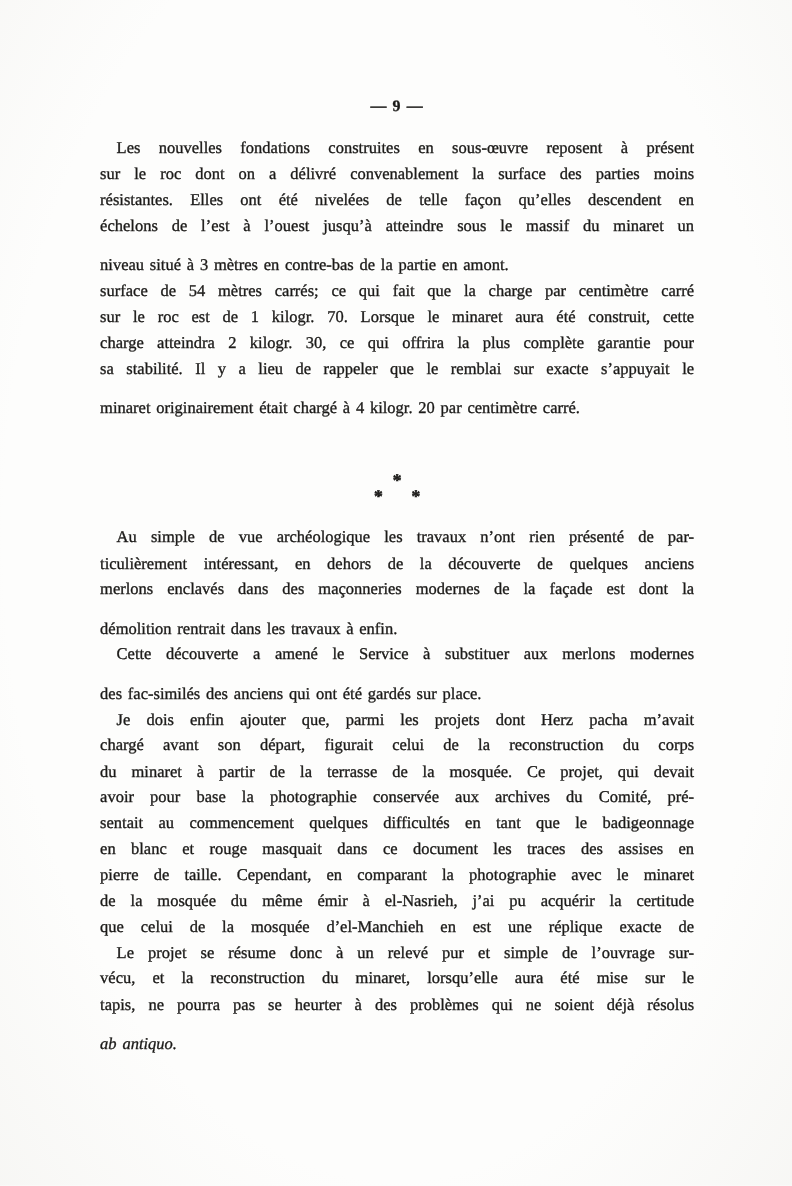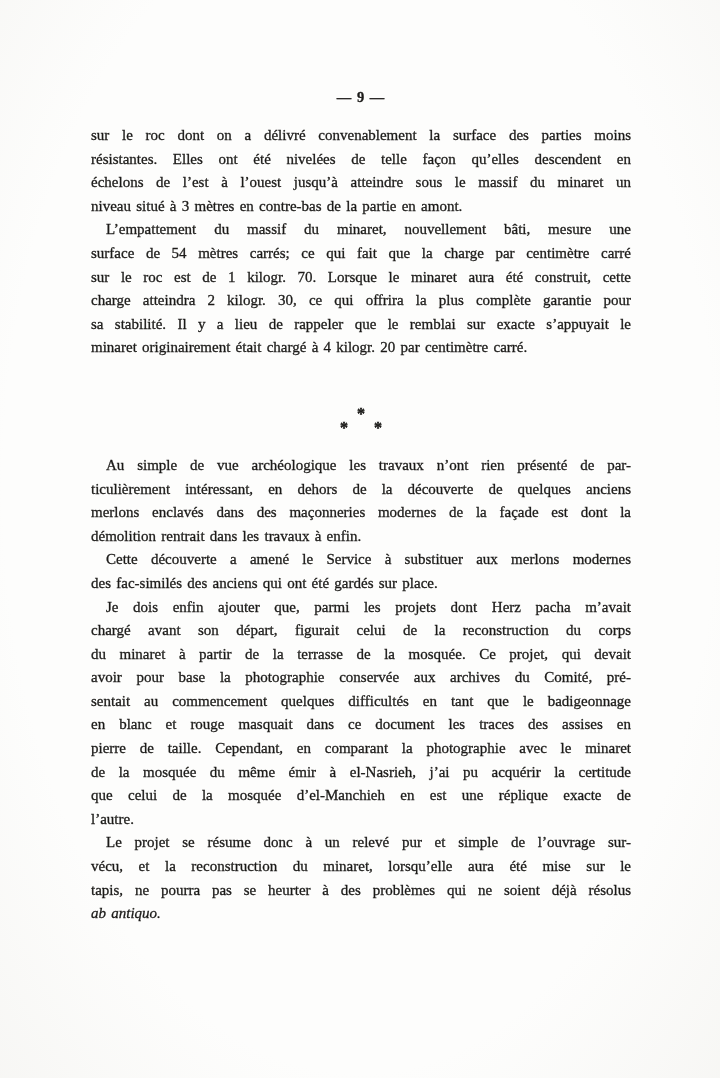--- a/index.html
+++ b/index.html
@@ -37,21 +37,21 @@
     line-height: 23.6px;
     word-spacing: 1.5px;
   }
   .paragraph { margin: 0; }
   .line {
     margin: 0;
     text-align: justify;
     text-align-last: justify;
   }
   .line.first { text-indent: 15px; }
-  .line.last { text-align-last: left; }
+  .line.last { text-align-last: left; margin-top: 12px; }
   .line.italic { font-style: italic; font-family: Liberation Serif, serif; }
   .asterism {
     margin: 48px 0 20px 0;
     display: flex;
     flex-direction: column;
     align-items: center;
   }
   .ast-row { display: flex; justify-content: center; }
   .ast-row.row2 { margin-top: 2px; display: flex; gap: 26px; }
   .star {
@@ -61,27 +61,27 @@
     -webkit-text-stroke: 0.5px #1c1b19;
   }
 </style>
 </head>
 <body>
 
 <main class="page">
   <header class="pagenum">— 9 —</header>
   <section class="text-block">
       <div class="paragraph">
+        <p class="line first">Les nouvelles fondations construites en sous-œuvre reposent à présent</p>
         <p class="line">sur le roc dont on a délivré convenablement la surface des parties moins</p>
         <p class="line">résistantes. Elles ont été nivelées de telle façon qu’elles descendent en</p>
         <p class="line">échelons de l’est à l’ouest jusqu’à atteindre sous le massif du minaret un</p>
         <p class="line last">niveau situé à 3 mètres en contre-bas de la partie en amont.</p>
       </div>
       <div class="paragraph">
-        <p class="line first">L’empattement du massif du minaret, nouvellement bâti, mesure une</p>
         <p class="line">surface de 54 mètres carrés; ce qui fait que la charge par centimètre carré</p>
         <p class="line">sur le roc est de 1 kilogr. 70. Lorsque le minaret aura été construit, cette</p>
         <p class="line">charge atteindra 2 kilogr. 30, ce qui offrira la plus complète garantie pour</p>
         <p class="line">sa stabilité. Il y a lieu de rappeler que le remblai sur exacte s’appuyait le</p>
         <p class="line last">minaret originairement était chargé à 4 kilogr. 20 par centimètre carré.</p>
       </div>
       <div class="asterism">
         <div class="ast-row">
           <span class="star">*</span>
         </div>
@@ -103,21 +103,20 @@
       <div class="paragraph">
         <p class="line first">Je dois enfin ajouter que, parmi les projets dont Herz pacha m’avait</p>
         <p class="line">chargé avant son départ, figurait celui de la reconstruction du corps</p>
         <p class="line">du minaret à partir de la terrasse de la mosquée. Ce projet, qui devait</p>
         <p class="line">avoir pour base la photographie conservée aux archives du Comité, pré-</p>
         <p class="line">sentait au commencement quelques difficultés en tant que le badigeonnage</p>
         <p class="line">en blanc et rouge masquait dans ce document les traces des assises en</p>
         <p class="line">pierre de taille. Cependant, en comparant la photographie avec le minaret</p>
         <p class="line">de la mosquée du même émir à el-Nasrieh, j’ai pu acquérir la certitude</p>
         <p class="line">que celui de la mosquée d’el-Manchieh en est une réplique exacte de</p>
-        <p class="line last">l’autre.</p>
       </div>
       <div class="paragraph">
         <p class="line first">Le projet se résume donc à un relevé pur et simple de l’ouvrage sur-</p>
         <p class="line">vécu, et la reconstruction du minaret, lorsqu’elle aura été mise sur le</p>
         <p class="line">tapis, ne pourra pas se heurter à des problèmes qui ne soient déjà résolus</p>
         <p class="line last italic">ab antiquo.</p>
       </div>
     </section>
 </main>
 

